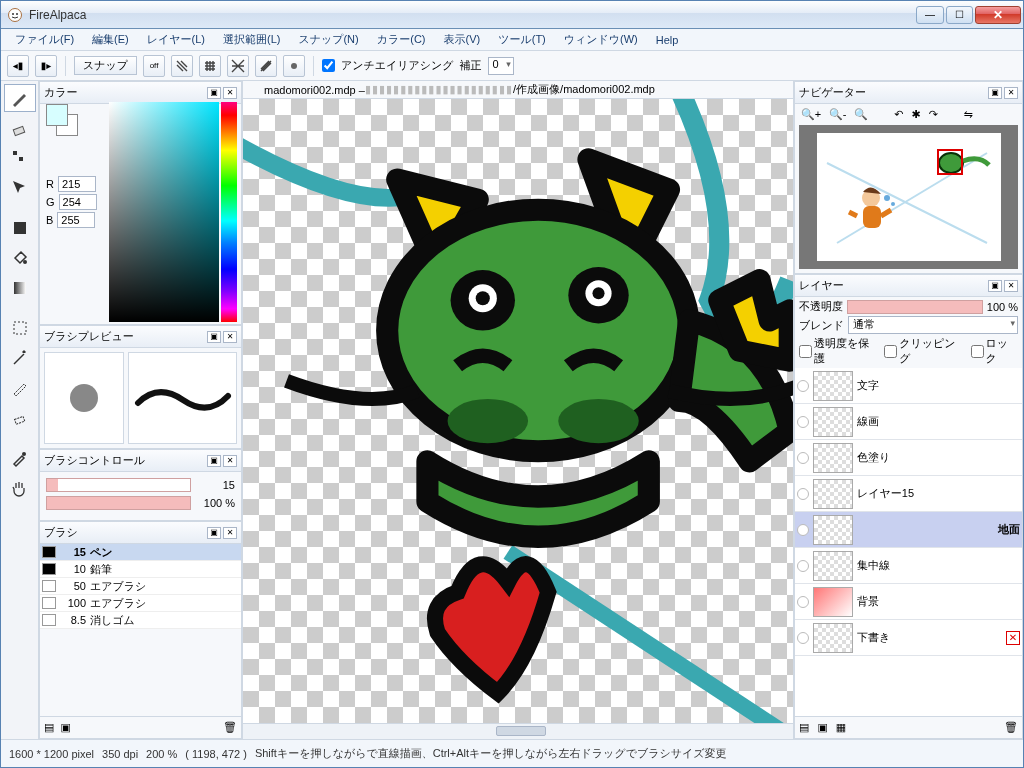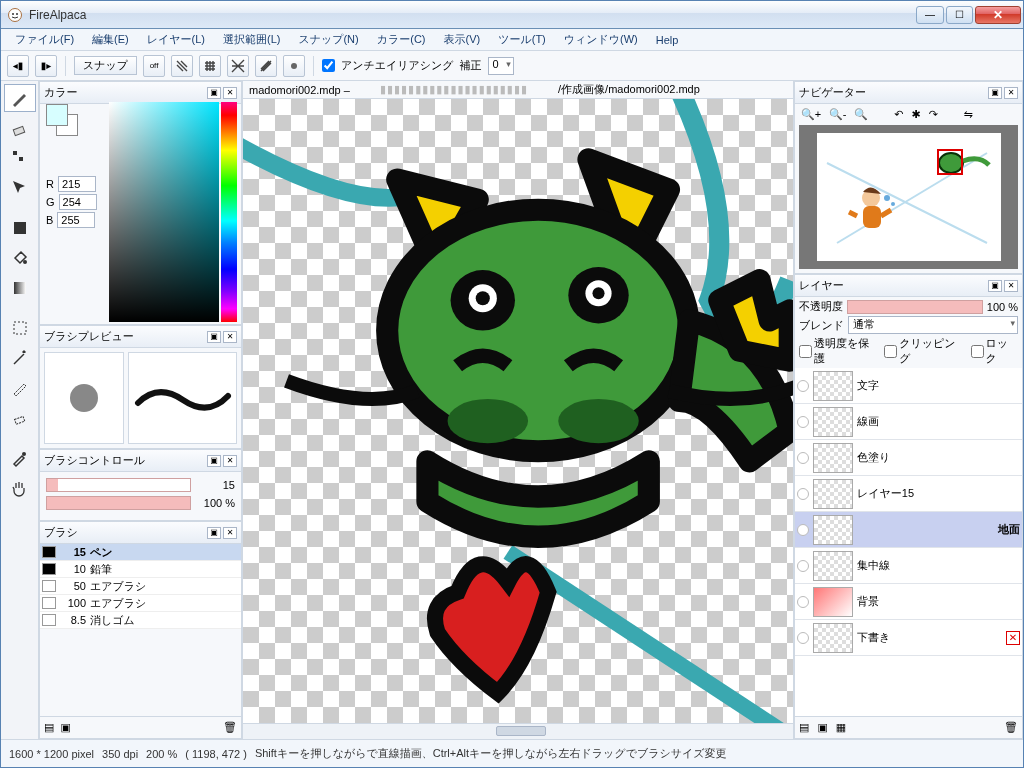--- a/index.html
+++ b/index.html
@@ -57,21 +57,21 @@
 
 .brushlist{flex:1;overflow:auto;}
 .brow{display:flex;align-items:center;height:17px;padding:0 2px;gap:4px;border-bottom:1px solid #eee;background:#fff;}
 .brow.sel{background:#c8d8f0;font-weight:bold;}
 .bswatch{width:14px;height:12px;border:1px solid #999;background:#000;}
 .bswatch.w{background:#fff;}
 .bsize{width:26px;text-align:right;}
 .blist-foot{height:22px;border-top:1px solid #cfd8e3;display:flex;align-items:center;padding:0 4px;gap:6px;}
 
 .center{flex:1;display:flex;flex-direction:column;min-width:0;}
-.doc-tab{height:18px;background:#f6f8fb;border-bottom:1px solid #cfd8e3;display:flex;align-items:center;padding:0 6px;font-size:11px;gap:30px;}
+.doc-tab{height:18px;background:#f6f8fb;border-bottom:1px solid #cfd8e3;display:flex;align-items:center;padding:0 21px;font-size:11px;}
 .canvas-area{flex:1;position:relative;overflow:hidden;background:#808080;}
 .checker{position:absolute;inset:0;background-image:linear-gradient(45deg,#ccc 25%,transparent 25%,transparent 75%,#ccc 75%),linear-gradient(45deg,#ccc 25%,transparent 25%,transparent 75%,#ccc 75%);background-size:32px 32px;background-position:0 0,16px 16px;background-color:#fff;}
 .hscroll{height:16px;background:#eef2f7;border-top:1px solid #cfd8e3;position:relative;}
 .hscroll .thumb{position:absolute;left:46%;top:2px;height:10px;width:50px;background:#cfd8e3;border:1px solid #aab6c8;border-radius:2px;}
 
 .rightpanels{width:230px;border-left:1px solid #cfd8e3;background:#f2f4f8;display:flex;flex-direction:column;}
 .nav-body{padding:2px;}
 .nav-tools{display:flex;gap:8px;padding:2px 4px;align-items:center;}
 .nav-prev{height:144px;background:#777;margin:2px;position:relative;display:flex;align-items:center;justify-content:center;}
 .nav-inner{width:184px;height:128px;background:#fff;position:relative;}

